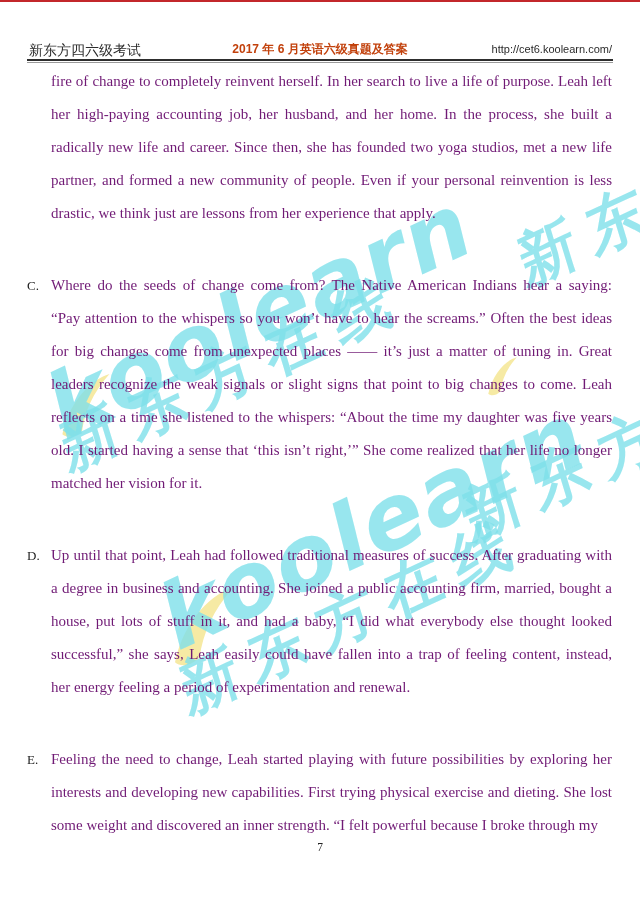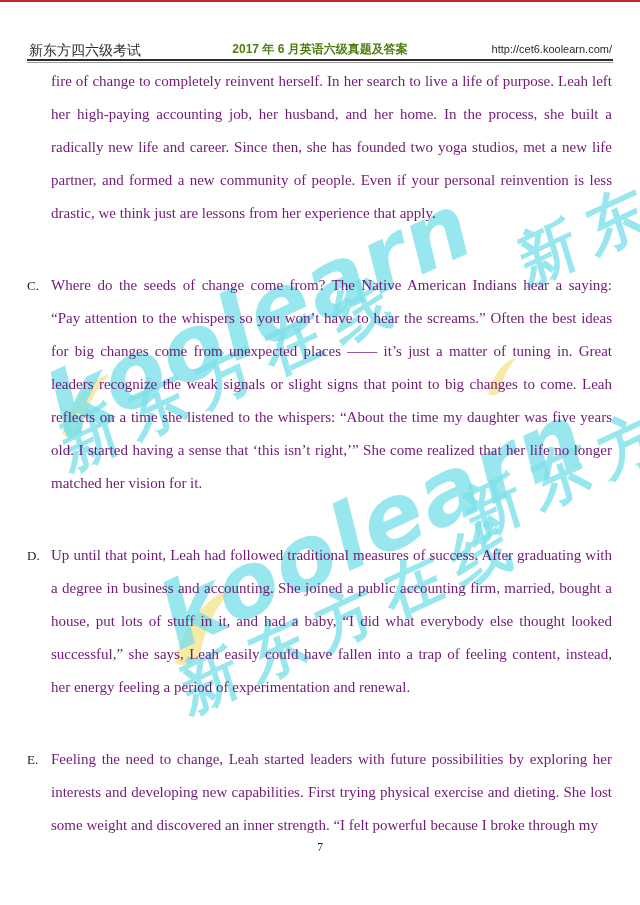--- a/index.html
+++ b/index.html
@@ -9,21 +9,21 @@
     font-family:"Liberation Serif","DejaVu Serif",serif;color:#1c1c1c;
   }
   
   .topline{position:absolute;top:0;left:0;right:0;height:2px;background:#c3272b;z-index:3;}
 
   
   .header{position:absolute;top:0;left:0;right:0;height:64px;z-index:2;}
   .hdr-left{position:absolute;left:29px;top:42px;font-size:14px;color:#2b2b2b;
             font-family:"Liberation Sans","DejaVu Sans",sans-serif;}
   .hdr-center{position:absolute;left:0;right:0;top:41px;text-align:center;font-size:12px;
-            font-weight:bold;color:#4d7c0f;font-family:"Liberation Sans","DejaVu Sans",sans-serif;}
+            font-weight:bold;color:#c2410c;font-family:"Liberation Sans","DejaVu Sans",sans-serif;}
   .hdr-right{position:absolute;right:28px;top:43px;font-size:11px;color:#2b2b2b;
             font-family:"Liberation Sans","DejaVu Sans",sans-serif;}
   .hdr-rule{position:absolute;left:27px;right:27px;top:59px;height:1px;
             border-top:2px solid #2e2e2e;border-bottom:1px solid #9b9b9b;}
 
   
   .wm-layer{position:absolute;inset:0;overflow:hidden;z-index:1;pointer-events:none;}
   .wm-brand{position:absolute;font-family:"DejaVu Sans","Liberation Sans",sans-serif;
             font-weight:bold;font-style:italic;font-size:90px;line-height:90px;
             letter-spacing:2px;color:var(--wm-cyan,#7fe0ea);opacity:.8;
@@ -117,20 +117,20 @@
         <div class="jline">Up until that point, Leah had followed traditional measures of success. After graduating with</div>
         <div class="jline">a degree in business and accounting. She joined a public accounting firm, married, bought a</div>
         <div class="jline">house, put lots of stuff in it, and had a baby, “I did what everybody else thought looked</div>
         <div class="jline">successful,” she says, Leah easily could have fallen into a trap of feeling content, instead,</div>
         <div class="jline last">her energy feeling a period of experimentation and renewal.</div>
       </div>
   </div>
   <div class="para">
     <span class="para-label">E.</span>
     <div class="para-lines">
-        <div class="jline">Feeling the need to change, Leah started leaders with future possibilities by exploring her</div>
+        <div class="jline">Feeling the need to change, Leah started playing with future possibilities by exploring her</div>
         <div class="jline">interests and developing new capabilities. First trying physical exercise and dieting. She lost</div>
         <div class="jline last">some weight and discovered an inner strength. “I felt powerful because I broke through my</div>
       </div>
   </div>
 </div>
 
 <div class="page-num">7</div>
 
 </body></html>

